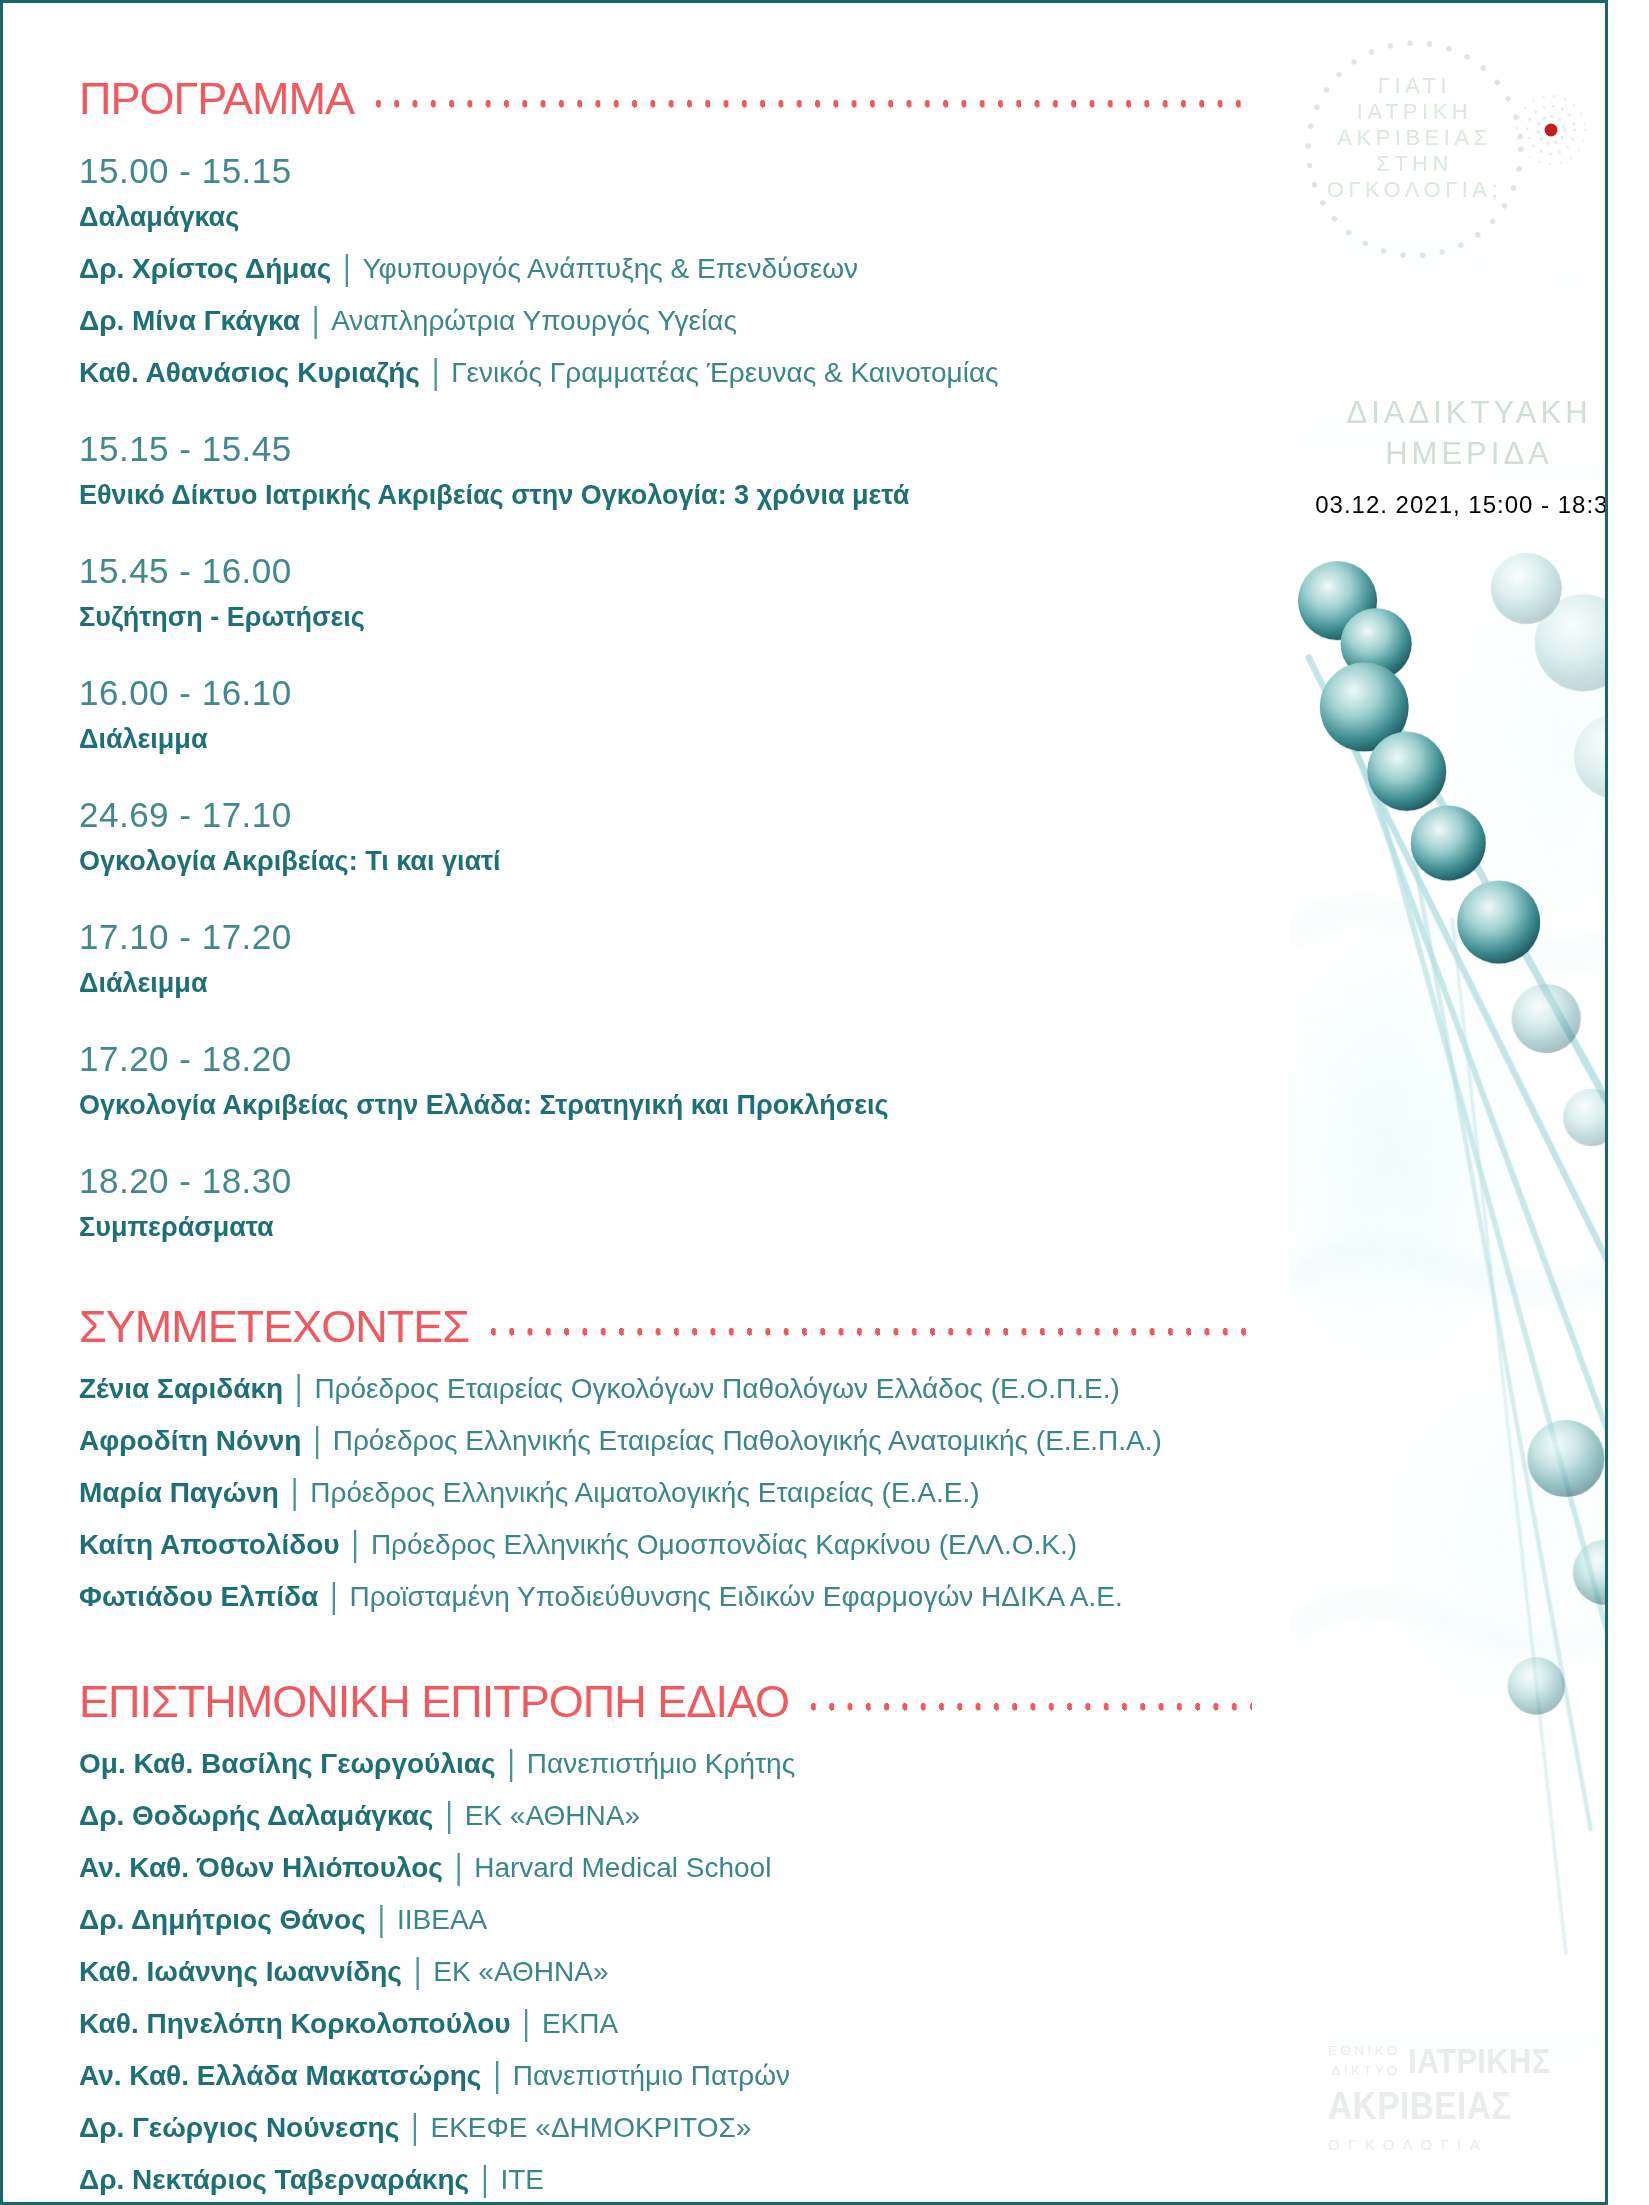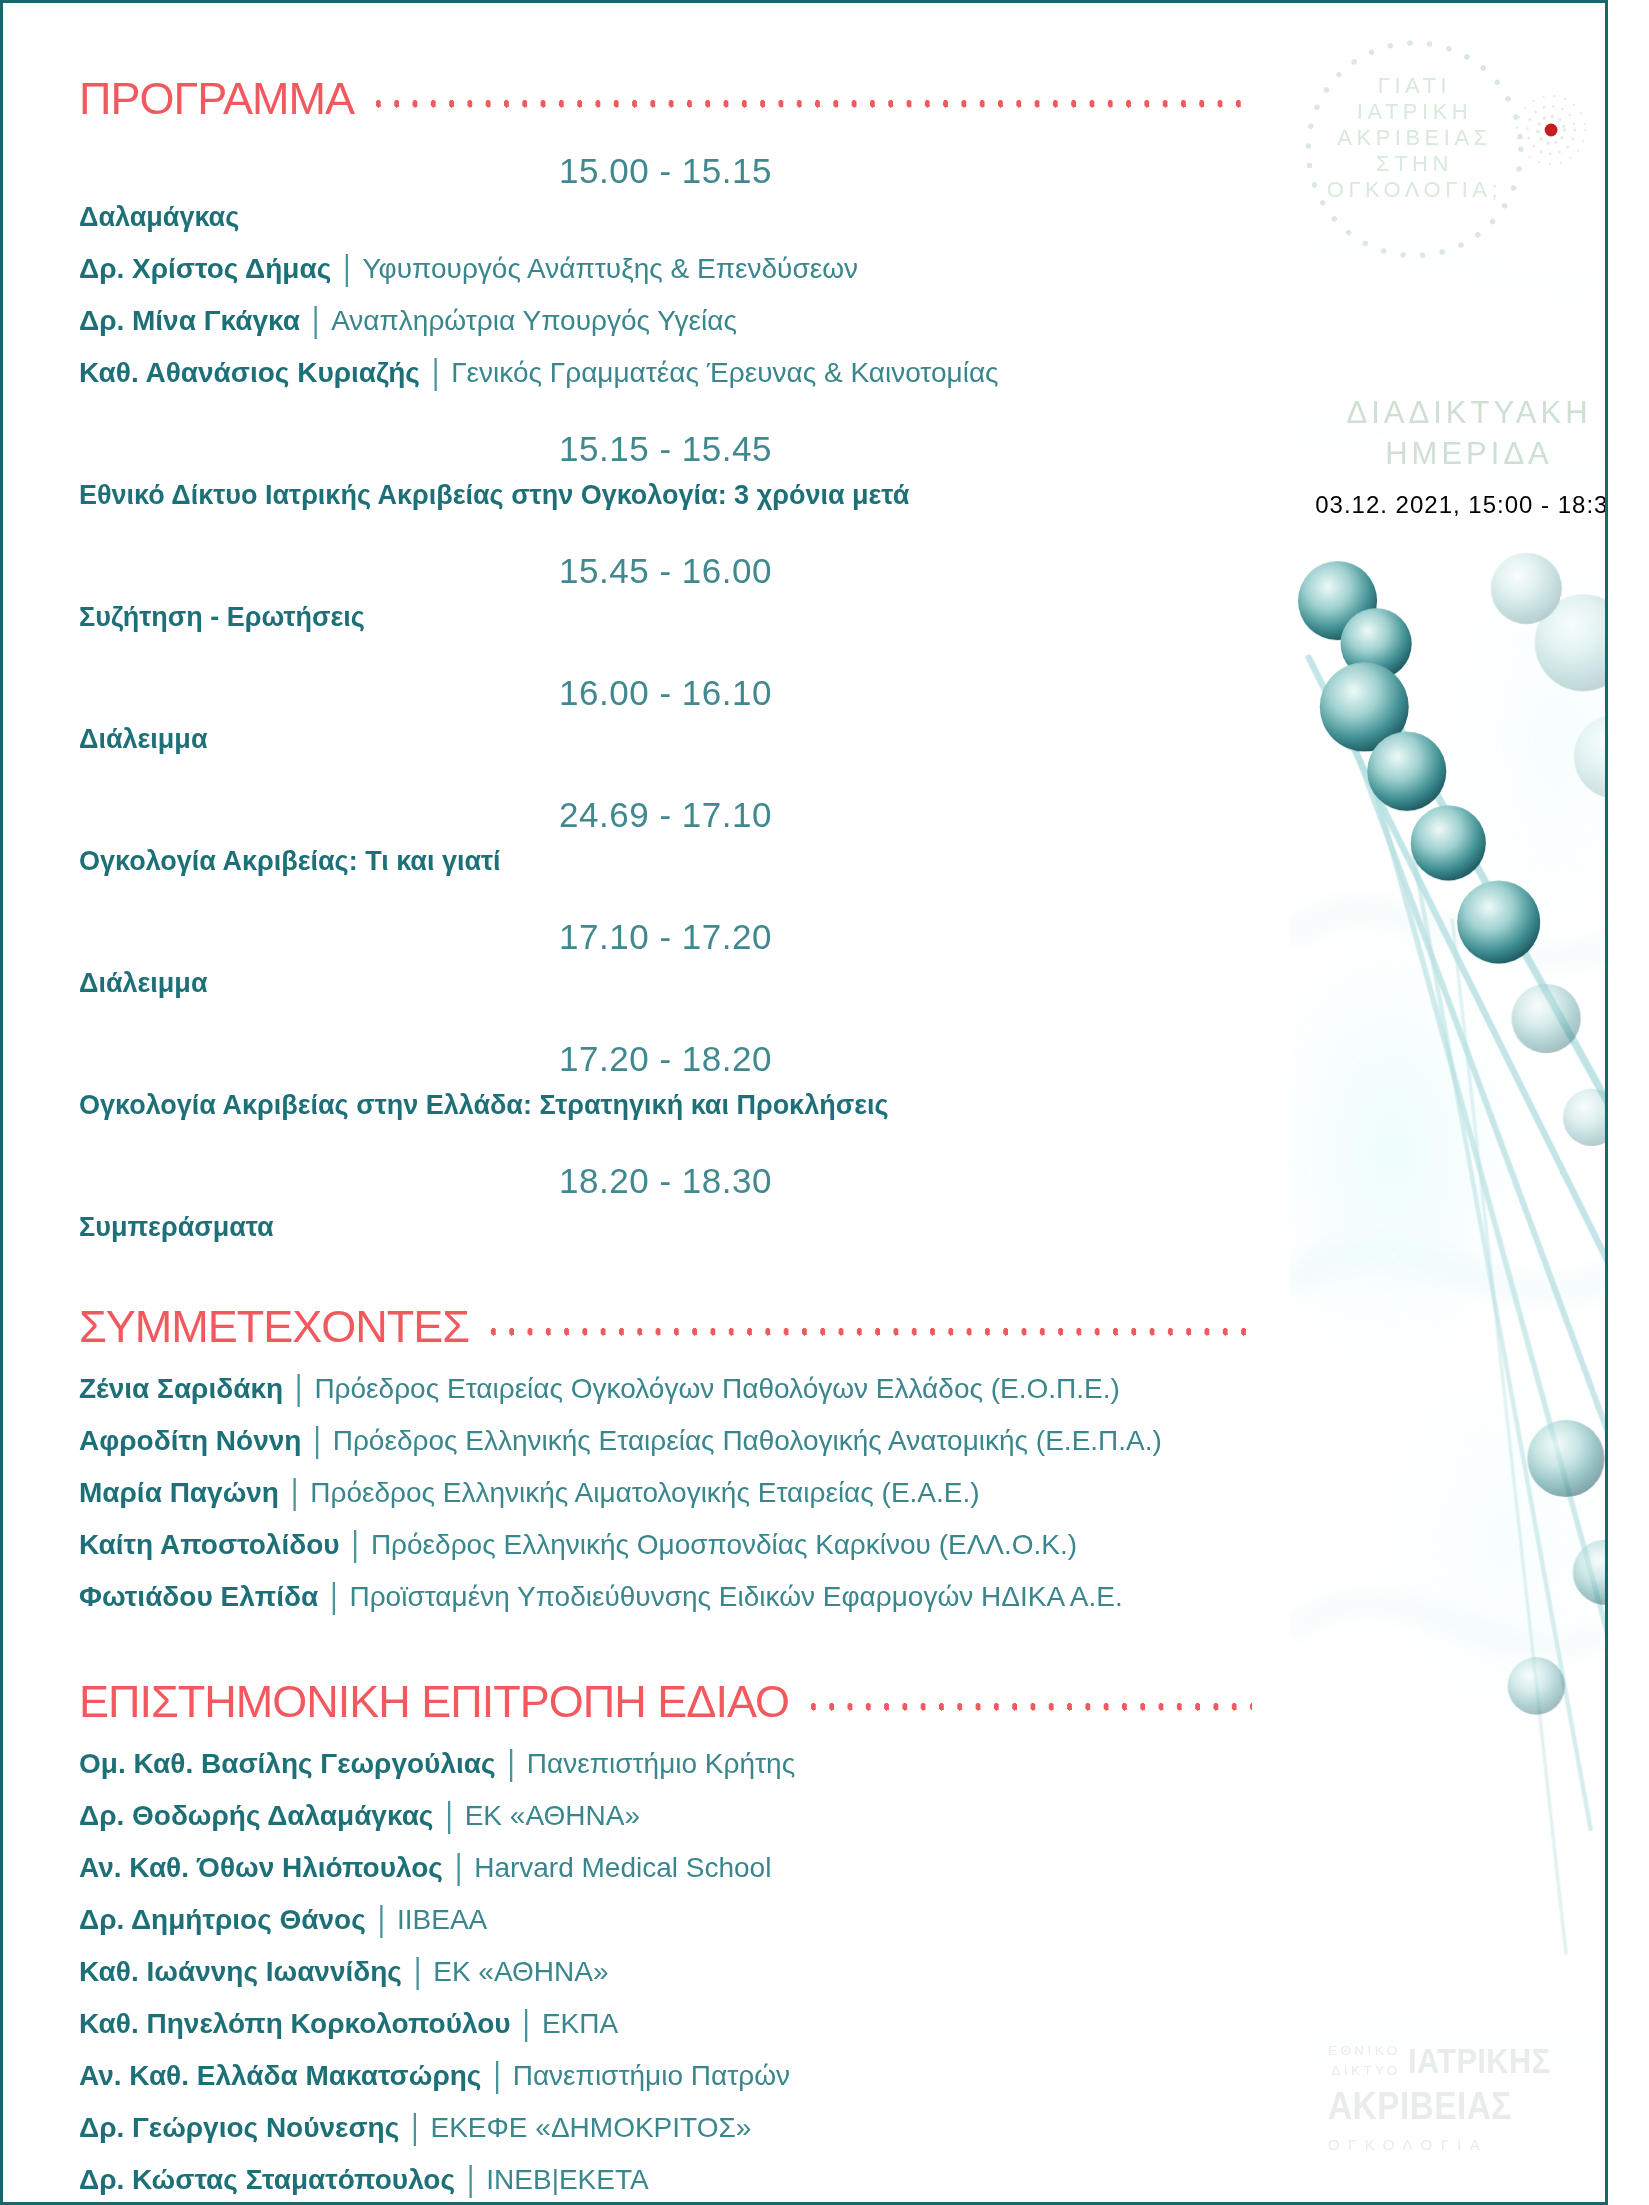--- a/index.html
+++ b/index.html
@@ -18,21 +18,21 @@
 
   
   .main{position:absolute;left:79px;top:73px;width:1173px;z-index:2;}
   .sec-head{display:flex;align-items:center;}
   .sec-title{font-size:45px;letter-spacing:-1px;font-weight:400;color:var(--coral);white-space:nowrap;}
   .dots{flex:1;height:8.4px;margin-left:20px;margin-top:11px;
         background-image:radial-gradient(2.7px 4px at 4.5px 4px, var(--coral) 98%, transparent 100%);
         background-size:18.3px 8.4px;background-repeat:repeat-x;}
   .block{margin-top:40px;}
   .block.first{margin-top:26px;}
-  .time{font-size:35px;font-weight:400;color:var(--teal-time);letter-spacing:0.5px;text-align:center;}
+  .time{font-size:35px;font-weight:400;color:var(--teal-time);letter-spacing:0.5px;}
   .sess{font-size:27px;font-weight:700;color:var(--teal-dark);margin-top:11px;letter-spacing:0;}
   .row{margin-top:20px;font-size:28px;white-space:nowrap;}
   .nm{font-weight:700;color:var(--teal-dark);}
   .sep{display:inline-block;margin:0 12px;font-weight:400;color:#4a949b;transform:scaleY(1.25);}
   .rl{font-weight:400;color:var(--teal-mid);}
   .section-gap2{margin-top:58px;}
   .section-gap3{margin-top:63px;}
   .list{margin-top:6px;}
 
   
@@ -167,23 +167,20 @@
       <div class="row">
         <span class="nm">Καθ. Πηνελόπη Κορκολοπούλου</span><span class="sep">|</span><span class="rl">ΕΚΠΑ</span>
       </div>
       <div class="row">
         <span class="nm">Αν. Καθ. Ελλάδα Μακατσώρης</span><span class="sep">|</span><span class="rl">Πανεπιστήμιο Πατρών</span>
       </div>
       <div class="row">
         <span class="nm">Δρ. Γεώργιος Νούνεσης</span><span class="sep">|</span><span class="rl">ΕΚΕΦΕ «ΔΗΜΟΚΡΙΤΟΣ»</span>
       </div>
       <div class="row">
-        <span class="nm">Δρ. Κώστας Σταματόπουλος</span><span class="sep">|</span><span class="rl">ΙΝΕΒ|ΕΚΕΤΑ</span>
-      </div>
-      <div class="row">
         <span class="nm">Δρ. Νεκτάριος Ταβερναράκης</span><span class="sep">|</span><span class="rl">ΙΤΕ</span>
       </div>
 
     </div>
   </div>
 
   <div class="sidebar">
 
     <svg class="art" width="360" height="2205" viewBox="0 0 728 4460">
       <defs>

